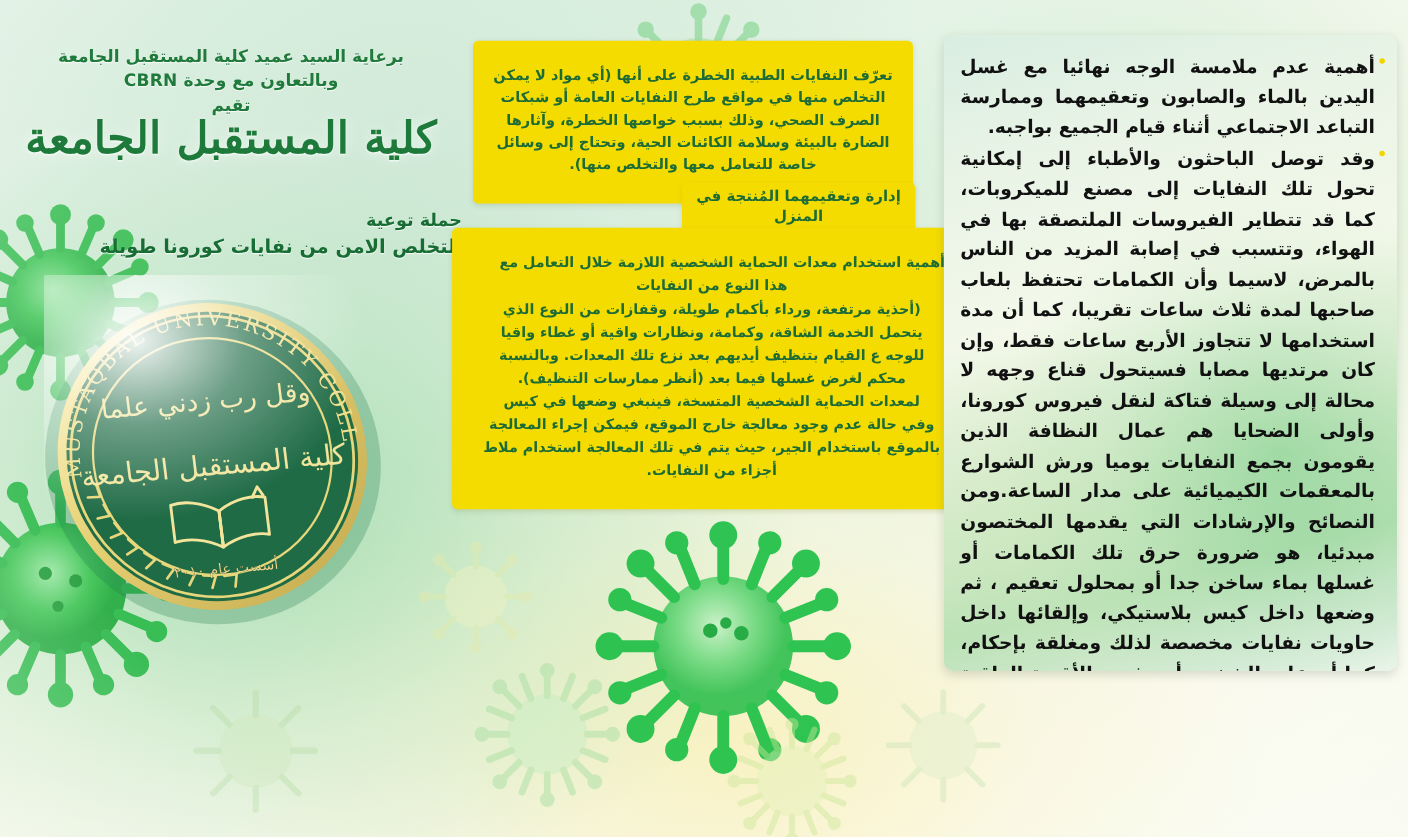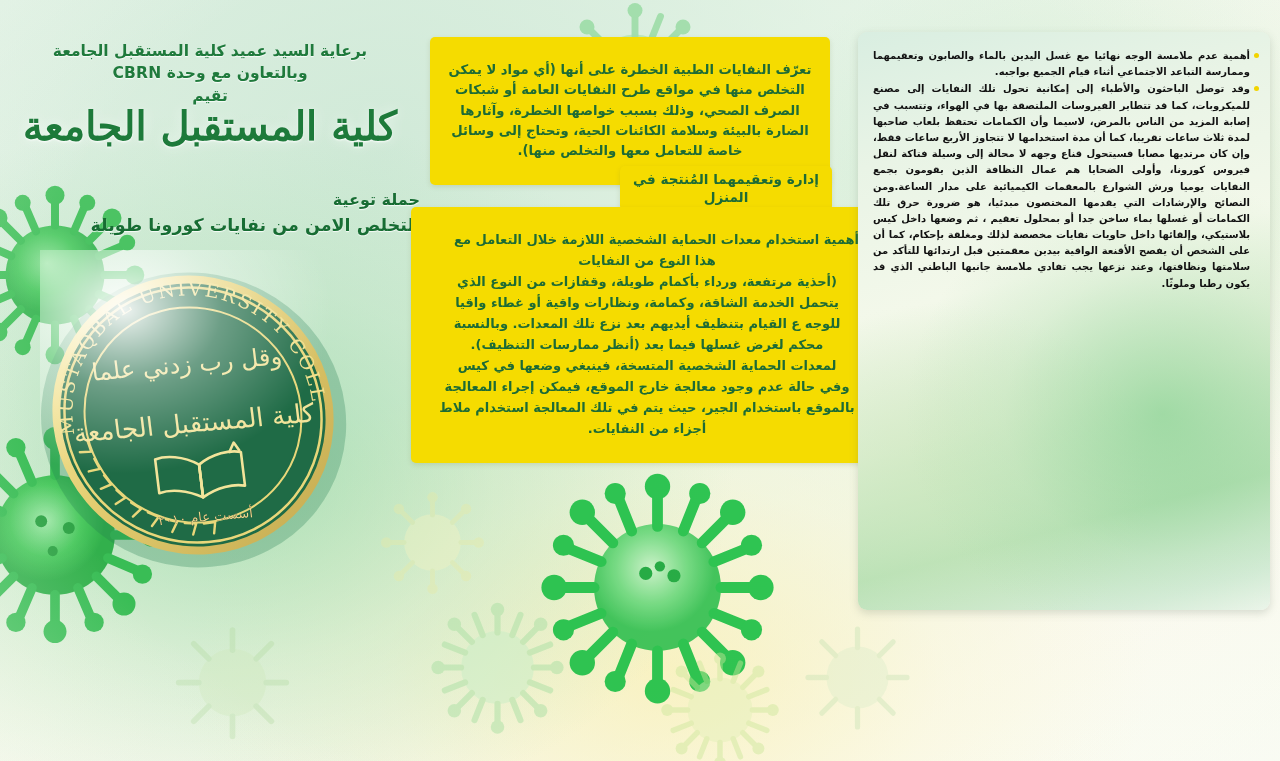--- a/index.html
+++ b/index.html
@@ -130,21 +130,21 @@
       radial-gradient(ellipse 300px 250px at 20% 78%, rgba(205,232,190,0.6) 0%, rgba(255,255,255,0) 72%),
       linear-gradient(165deg, #d9eee1 0%, #e9f4e6 20%, #f3f8ea 42%, #ddeed2 62%, #b7e0b4 80%, #d9eddb 94%, #eef6ec 100%);
   }
   #right-panel .inner {
     position: relative;
     padding: 16px 15px 14px 15px;
     direction: rtl;
     text-align: justify;
     text-align-last: right;
     color: #111;
-    font-size: 10px;
+    font-size: 17px;
     font-weight: bold;
     line-height: 1.62;
   }
   #right-panel .para { position: relative; padding-right: 5px; margin-bottom: 1px; }
   #right-panel .para .bullet {
     position: absolute;
     right: -4px; top: 5px;
     width: 5px; height: 5px;
     border-radius: 50%;
     background: #f2d400;

